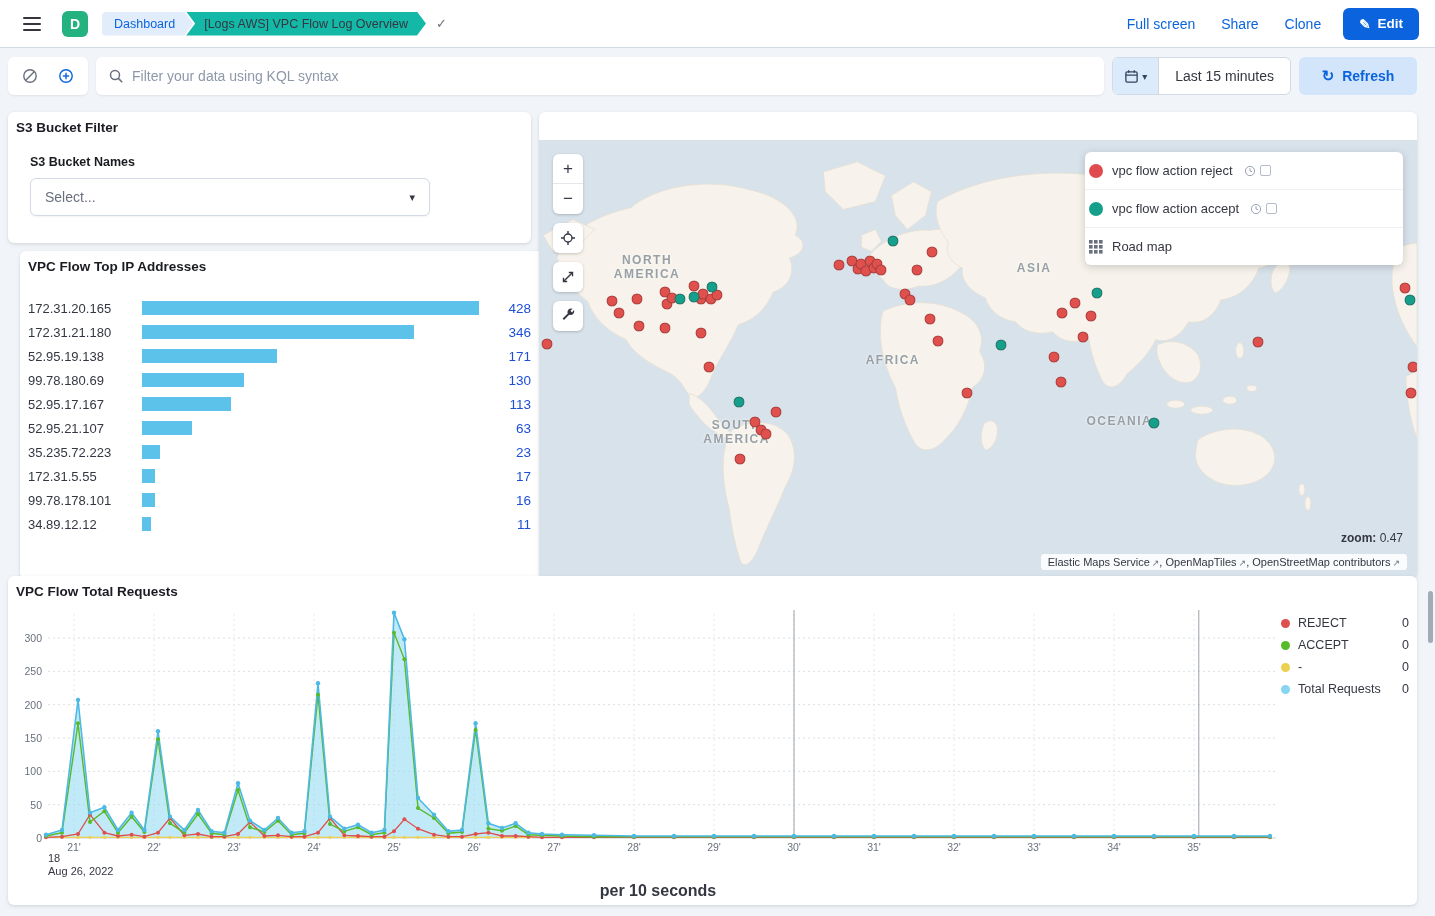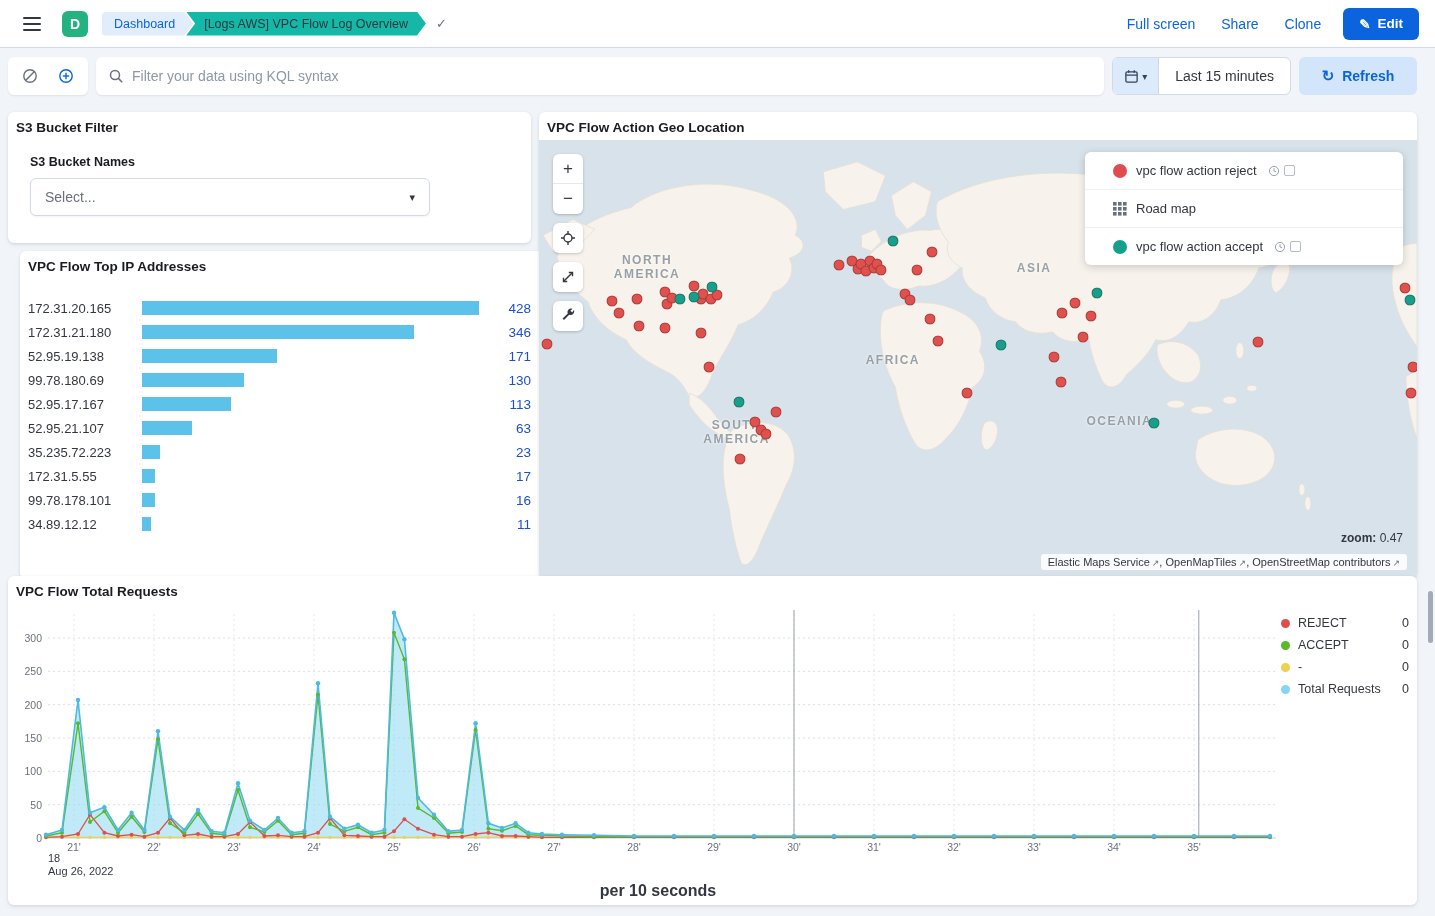--- a/index.html
+++ b/index.html
@@ -79,21 +79,21 @@
   .zoom-group { width:30px; background:#fff; border-radius:6px; box-shadow:0 1px 3px rgba(0,0,0,.2); overflow:hidden; }
   .zoom-group button { width:30px; height:30px; border:none; background:none; font-size:17px; color:#343741; cursor:pointer; }
   .zoom-group button:first-child { border-bottom:1px solid #e4e7ec; }
   .map-sq { width:30px; height:30px; background:#fff; border:none; border-radius:6px; box-shadow:0 1px 3px rgba(0,0,0,.2);
             display:flex; align-items:center; justify-content:center; cursor:pointer; }
   .layers-panel { position:absolute; left:546px; top:12px; width:318px; background:#fff; border-radius:6px;
                   box-shadow:0 2px 8px rgba(0,0,0,.18); z-index:6; }
   .layers-head { display:flex; align-items:center; justify-content:space-between; padding:9px 12px;
                  border-bottom:1px solid #d3dae6; }
   .layers-head .t { font-size:12px; font-weight:700; letter-spacing:.4px; color:#1a1c21; }
-  .layer-row { display:flex; align-items:center; gap:9px; padding:11px 28px; border-bottom:1px solid #eef0f4; cursor:pointer; }
+  .layer-row { display:flex; align-items:center; gap:9px; padding:11px 4px; border-bottom:1px solid #eef0f4; cursor:pointer; }
   .layer-row:last-child { border-bottom:none; }
   .layer-dot { width:14px; height:14px; border-radius:50%; flex:0 0 auto; }
   .layer-label { font-size:13px; color:#343741; }
   .layer-meta { display:flex; align-items:center; gap:4px; margin-left:2px; }
   .chk { width:11px; height:11px; border:1px solid #b4bcc9; border-radius:2px; background:#fff; display:inline-block; }
   .zoom-indicator { position:absolute; right:14px; bottom:34px; font-size:12px; color:#343741; z-index:4; }
   .zoom-indicator b { font-weight:700; }
   .map-attrib { position:absolute; right:10px; bottom:9px; background:rgba(255,255,255,.85); border-radius:3px;
                 padding:2px 7px; font-size:11px; color:#343741; z-index:4; white-space:nowrap; }
   .map-attrib .ext { color:#69707d; font-size:9px; margin-left:2px; }
@@ -261,21 +261,20 @@
         <div class="ip-label">34.89.12.12</div>
         <div class="ip-track">
           <div class="ip-bar" style="width: 2.57009%;"></div>
         </div>
         <div class="ip-value">11</div>
       </div>
     </div>
 </section>
 
 <section class="panel panel-geo">
-  <h3>VPC Flow Action Geo Location</h3>
   <div class="map">
     <svg class="world" viewBox="0 0 877 442" preserveAspectRatio="none">
       <rect x="0" y="0" width="877" height="442" fill="#d8e2ea"></rect>
       <g fill="#f7f3ec" stroke="#e6dfd2" stroke-width="0.8">
         <path d="M18,118 C28,92 58,76 92,68 C118,46 168,38 210,50 C246,58 264,78 256,96 C268,102 266,114 250,119 C257,133 249,149 234,153 C227,170 214,182 199,186 C192,204 181,218 173,236 C168,251 159,263 150,258 C144,246 137,237 127,233 C111,225 94,215 87,201 C69,193 54,179 49,163 C34,151 23,136 18,118 Z"></path>
         <path d="M150,255 C160,258 170,268 178,280 C186,290 192,296 198,300 C192,304 184,300 176,294 C166,288 156,276 150,266 Z"></path>
         <path d="M4,96 L34,80 L56,90 L40,106 L14,112 Z"></path>
         <path d="M284,32 L318,22 L346,36 L336,62 L304,70 L286,52 Z"></path>
         <path d="M193,292 C214,280 236,283 248,296 C259,312 256,332 247,347 C239,367 229,387 221,406 C216,421 208,432 202,426 C196,409 192,389 190,371 C184,349 182,326 186,309 C188,299 190,296 193,292 Z"></path>
         <path d="M330,116 C346,98 371,89 391,91 C407,87 420,95 418,108 C428,112 430,122 420,129 C410,141 394,149 379,147 C364,153 349,151 344,141 C335,133 328,125 330,116 Z"></path>
@@ -404,46 +403,46 @@
             <span class="layer-meta">
               <svg width="12" height="12" viewBox="0 0 12 12">
                 <circle cx="6" cy="6" r="4.6" fill="none" stroke="#98a2b3" stroke-width="1"></circle>
                 <line x1="6" y1="6" x2="6" y2="3.2" stroke="#98a2b3" stroke-width="1"></line>
                 <line x1="6" y1="6" x2="8.2" y2="6.8" stroke="#98a2b3" stroke-width="1"></line>
               </svg>
               <span class="chk"></span>
             </span>
           </div>
           <div class="layer-row">
+            <span class="layer-dot" style="background:#16a08c"></span>
+            <span class="layer-label">vpc flow action accept</span>
+            <span class="layer-meta">
+              <svg width="12" height="12" viewBox="0 0 12 12">
+                <circle cx="6" cy="6" r="4.6" fill="none" stroke="#98a2b3" stroke-width="1"></circle>
+                <line x1="6" y1="6" x2="6" y2="3.2" stroke="#98a2b3" stroke-width="1"></line>
+                <line x1="6" y1="6" x2="8.2" y2="6.8" stroke="#98a2b3" stroke-width="1"></line>
+              </svg>
+              <span class="chk"></span>
+            </span>
+          </div>
+          <div class="layer-row">
             <svg width="14" height="14" viewBox="0 0 14 14">
               <g fill="#69707d">
                 <rect x="0" y="0" width="3.6" height="3.6"></rect>
                 <rect x="5" y="0" width="3.6" height="3.6"></rect>
                 <rect x="10" y="0" width="3.6" height="3.6"></rect>
                 <rect x="0" y="5" width="3.6" height="3.6"></rect>
                 <rect x="5" y="5" width="3.6" height="3.6"></rect>
                 <rect x="10" y="5" width="3.6" height="3.6"></rect>
                 <rect x="0" y="10" width="3.6" height="3.6"></rect>
                 <rect x="5" y="10" width="3.6" height="3.6"></rect>
                 <rect x="10" y="10" width="3.6" height="3.6"></rect>
               </g>
             </svg>
             <span class="layer-label">Road map</span>
-          </div>
-          <div class="layer-row">
-            <span class="layer-dot" style="background:#16a08c"></span>
-            <span class="layer-label">vpc flow action accept</span>
-            <span class="layer-meta">
-              <svg width="12" height="12" viewBox="0 0 12 12">
-                <circle cx="6" cy="6" r="4.6" fill="none" stroke="#98a2b3" stroke-width="1"></circle>
-                <line x1="6" y1="6" x2="6" y2="3.2" stroke="#98a2b3" stroke-width="1"></line>
-                <line x1="6" y1="6" x2="8.2" y2="6.8" stroke="#98a2b3" stroke-width="1"></line>
-              </svg>
-              <span class="chk"></span>
-            </span>
           </div>
         </div>
     </div>
 
     <div class="zoom-indicator">
       <b>zoom:</b>
       <span>0.47</span>
     </div>
     <div class="map-attrib" id="map-attrib"><span>Elastic Maps Service</span><span class="ext">↗</span>, <span>OpenMapTiles</span><span class="ext">↗</span>, <span>OpenStreetMap contributors</span><span class="ext">↗</span></div>
   </div>

